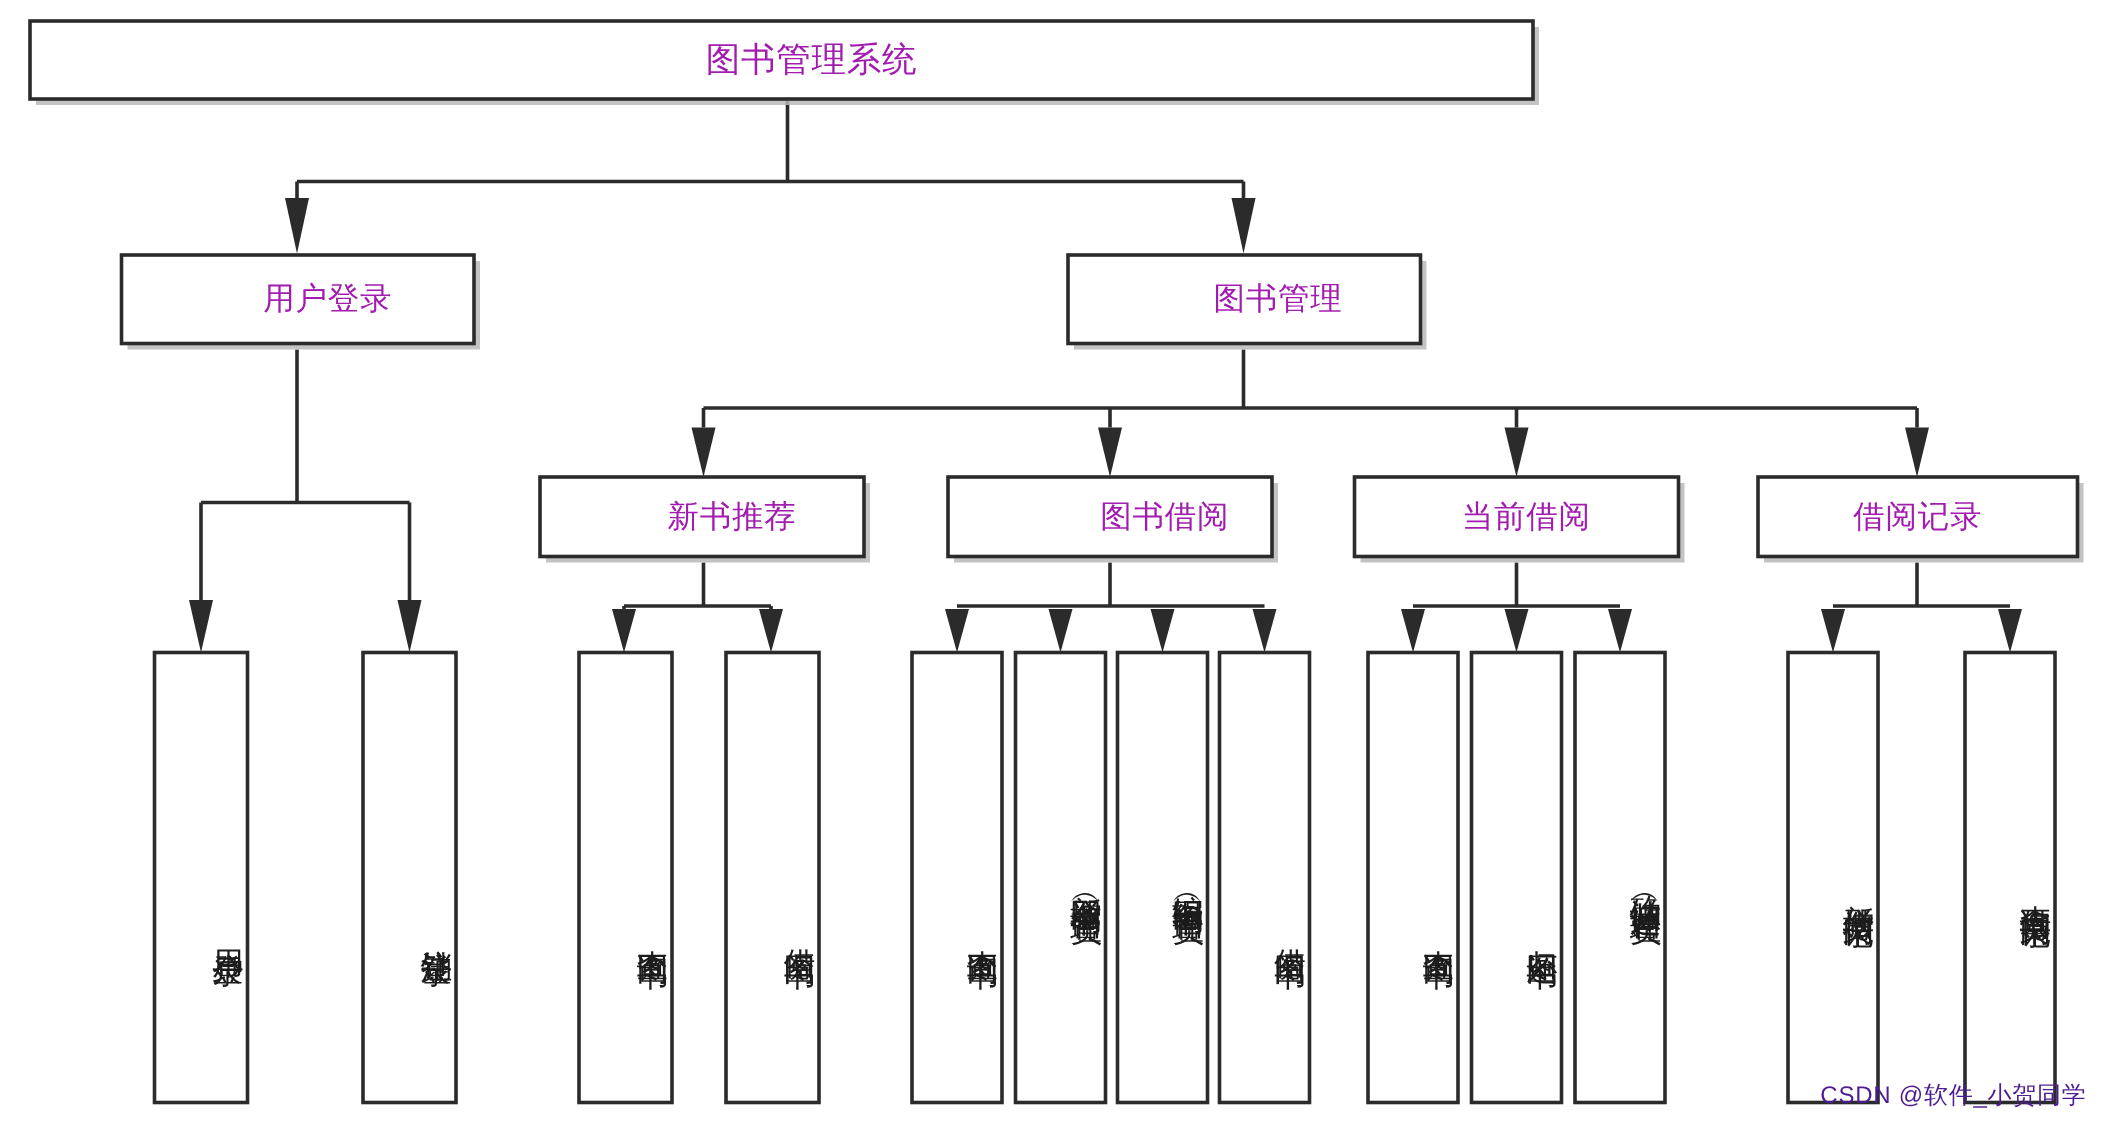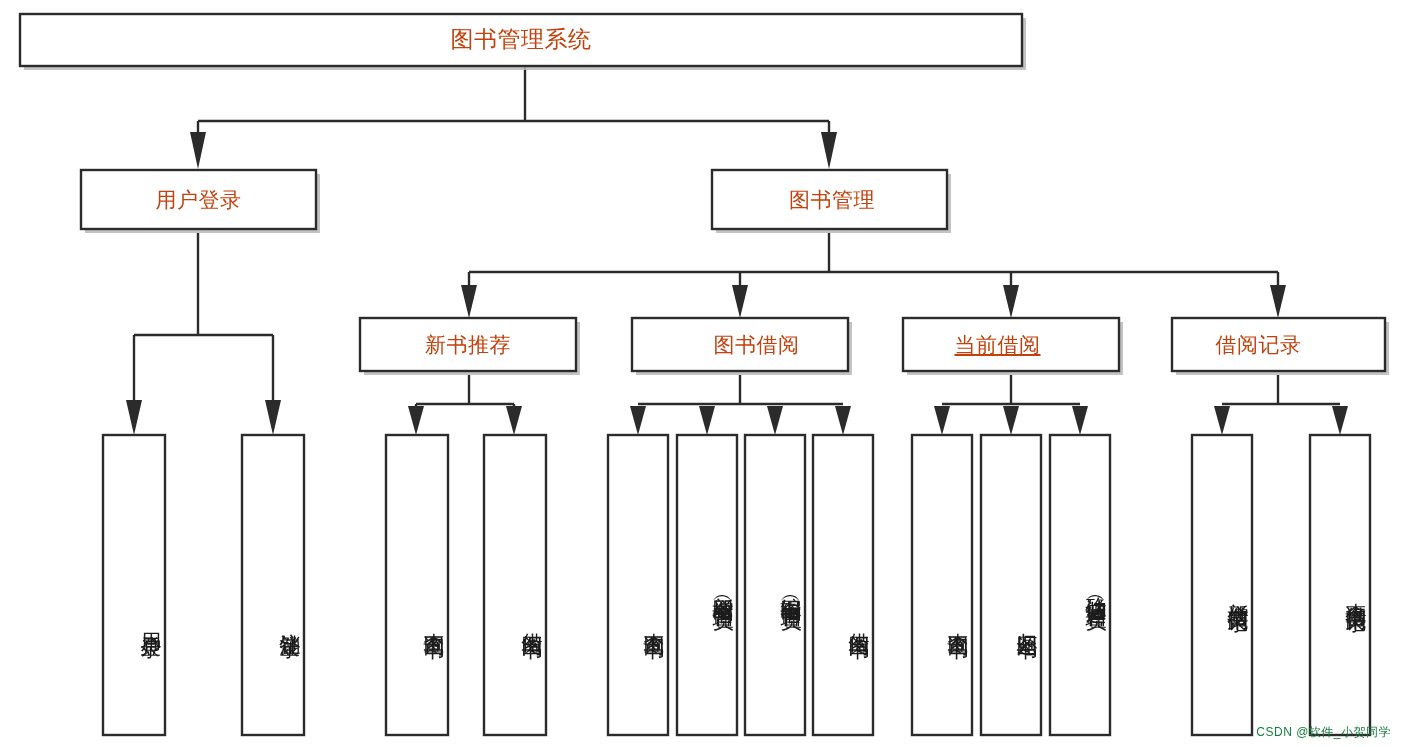--- a/index.html
+++ b/index.html
@@ -45,46 +45,47 @@
   }
   .arrow-head {
     fill: #2b2b2b;
     stroke: none;
   }
   .node-label-h {
     position: absolute;
     display: flex;
     align-items: center;
     justify-content: center;
-    color: #c2410c;
+    color: #a21caf;
     font-size: 21px;
     line-height: 1.1;
     letter-spacing: 0.5px;
     white-space: nowrap;
     pointer-events: none;
+    padding-left: 20px;
   }
   .node-label-v {
     position: absolute;
     display: flex;
     align-items: flex-start;
     justify-content: center;
     color: #1c1c1c;
     font-size: 21px;
     letter-spacing: 2px;
     writing-mode: vertical-rl;
     text-orientation: upright;
     white-space: nowrap;
     pointer-events: none;
   }
   .watermark {
     position: absolute;
     right: 14px;
     bottom: 6px;
-    font-size: 12px;
-    color: #15803d;
+    font-size: 16px;
+    color: #4c1d95;
     letter-spacing: 0.5px;
     white-space: nowrap;
   }
 </style>
 </head>
 <body>
 
 <div id="diagram-root">
 
   <svg id="diagram-svg" viewBox="0 0 1405 747">
@@ -185,21 +186,21 @@
     </g>
   </svg>
 
   <div class="node-label-h" style="left:20px; top:14px; width:1002px; height:52px; font-size:23px;">图书管理系统</div>
 
   <div class="node-label-h" style="left:81px; top:170px; width:235px; height:59px;">用户登录</div>
   <div class="node-label-h" style="left:712px; top:170px; width:240px; height:59px;">图书管理</div>
 
   <div class="node-label-h" style="left:360px; top:318px; width:216px; height:53px;border-radius:14px;">新书推荐</div>
   <div class="node-label-h" style="left:632px; top:318px; width:249px; height:53px;">图书借阅</div>
-  <div class="node-label-h" style="left:903px; top:318px; width:189px; height:53px;text-decoration:underline;">当前借阅</div>
+  <div class="node-label-h" style="left:903px; top:318px; width:189px; height:53px;">当前借阅</div>
   <div class="node-label-h" style="left:1152px; top:318px; width:213px; height:53px;">借阅记录</div>
 
   <div class="node-label-v" style="left:103px; top:505px; width:62px; height:230px;">用户登录</div>
   <div class="node-label-v" style="left:242px; top:505px; width:62px; height:230px;">注销登录</div>
 
   <div class="node-label-v" style="left:386px; top:505px; width:62px; height:230px;">查询图书</div>
   <div class="node-label-v" style="left:484px; top:505px; width:62px; height:230px;">借阅图书</div>
 
   <div class="node-label-v" style="left:608px; top:505px; width:60px; height:230px;">查询图书</div>
   <div class="node-label-v" style="left:677px; top:442px; width:60px; height:293px;">新增图书（管理员）</div>

